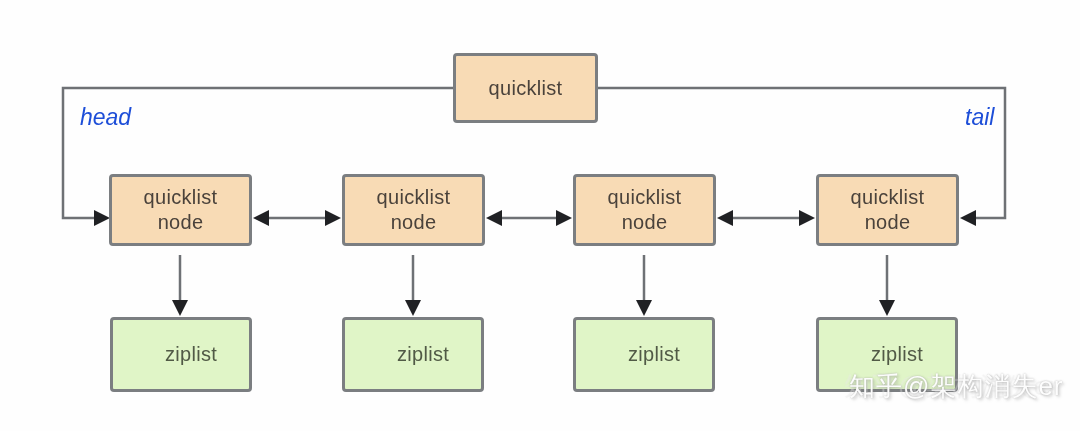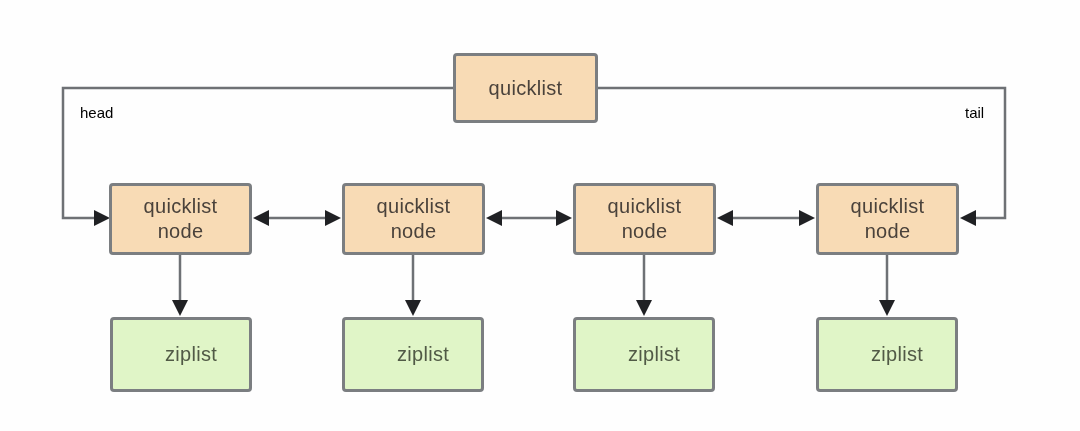--- a/index.html
+++ b/index.html
@@ -24,29 +24,30 @@
     justify-content: center;
     text-align: center;
     border: 3px solid #7b7e81;
     border-radius: 4px;
     font-size: 20px;
     letter-spacing: 0.3px;
   }
   .orange { background: #f8dbb5; color: #4a423b; }
   .green  { background: #e0f5c7; color: #515a46; padding-left: 20px; }
   .top-box { left: 453px; top: 53px; width: 145px; height: 70px; }
-  .node { top: 183px; width: 143px; height: 72px; line-height: 1.25; }
+  .node { top: 174px; width: 143px; height: 72px; line-height: 1.25; }
   .node .wrap { display: inline-block; max-width: 100px; }
   .n1 { left: 109px; } .n2 { left: 342px; } .n3 { left: 573px; } .n4 { left: 816px; }
   .zip { top: 317px; width: 142px; height: 75px; }
   .z1 { left: 110px; } .z2 { left: 342px; } .z3 { left: 573px; } .z4 { left: 816px; }
   .ptr-label {
     position: absolute;
-    font-size: 15px;
-    color: #000000;
+    font-size: 23px;
+    color: #1d4ed8;
+    font-style: italic;
   }
   .head-label { left: 80px; top: 104px; }
   .tail-label { left: 945px; top: 104px; margin-left: 20px; }
   .watermark {
     position: absolute;
     left: 849px; top: 369px;
     font-size: 26px;
     white-space: nowrap;
     letter-spacing: 1px;
     color: rgba(255,255,255,0.96);
@@ -122,14 +123,15 @@
   <div class="box green zip z2">
     <span>ziplist</span>
   </div>
   <div class="box green zip z3">
     <span>ziplist</span>
   </div>
   <div class="box green zip z4">
     <span>ziplist</span>
   </div>
 
+  <div class="watermark">知乎@架构消失er</div>
 
 </div>
 
 </body></html>

